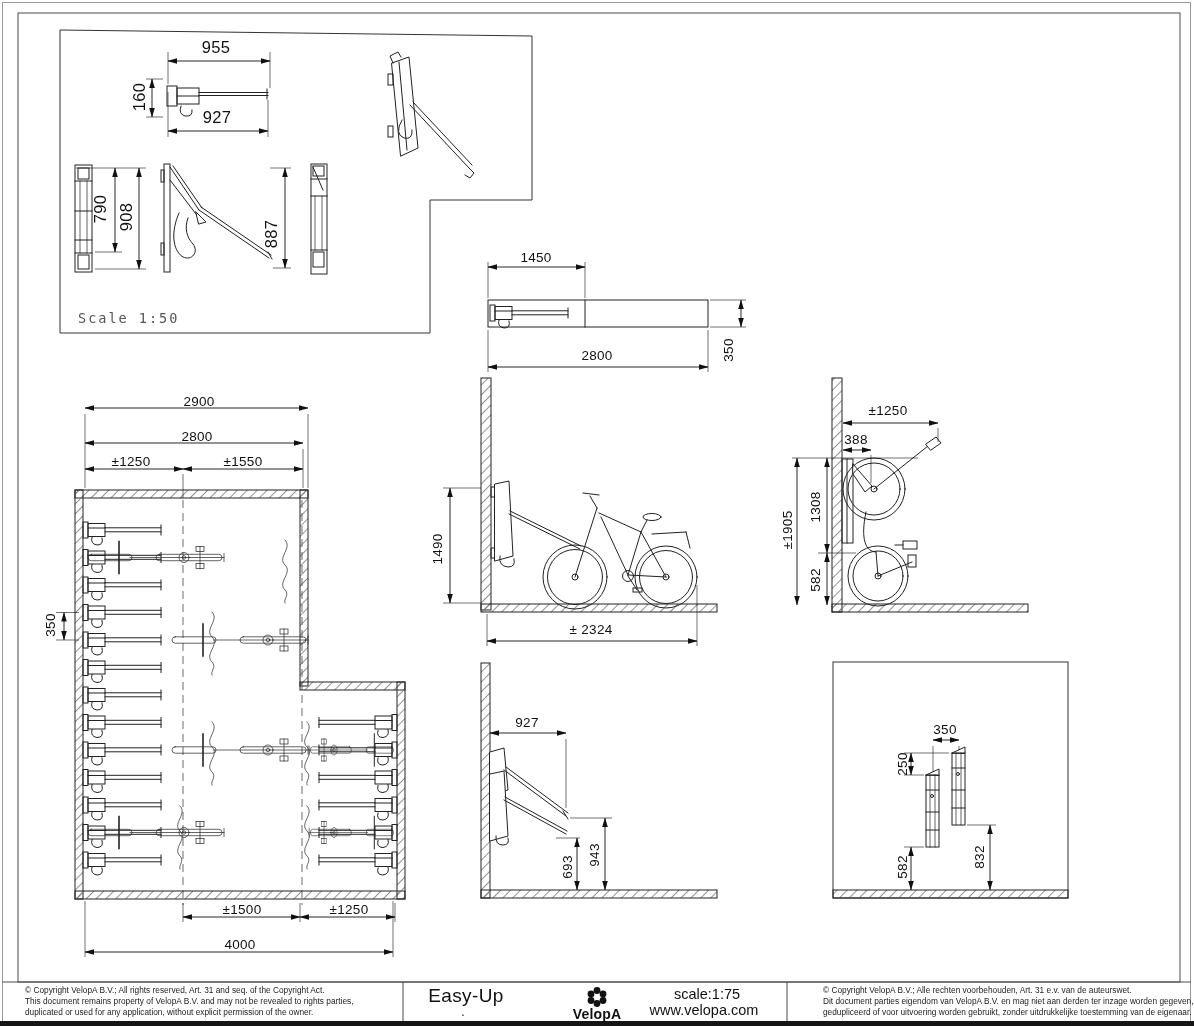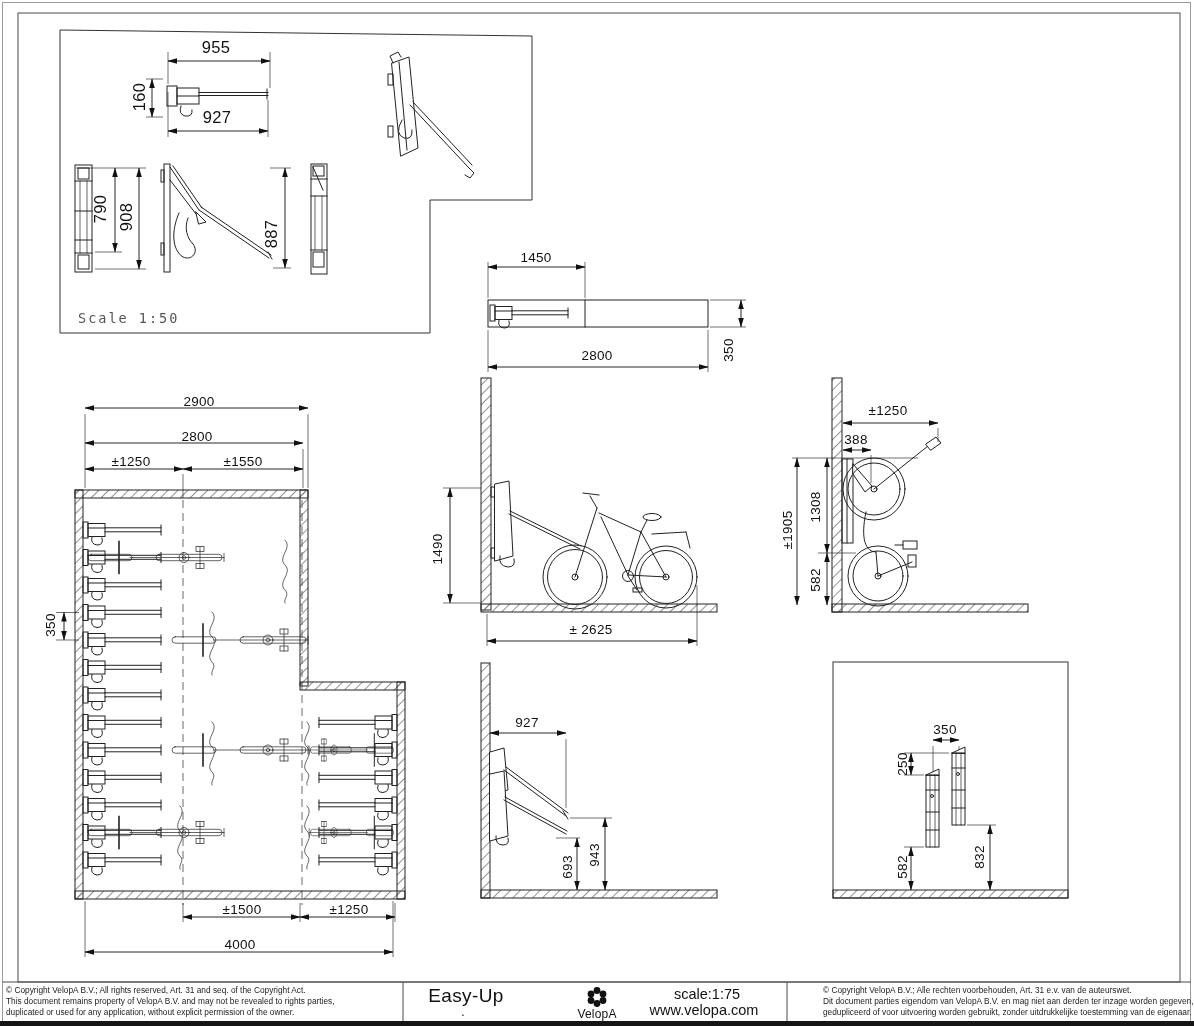--- a/index.html
+++ b/index.html
@@ -13,21 +13,21 @@
   .lbl.rot{transform:translate(-50%,-50%) rotate(-90deg);}
   .scale-note{position:absolute;transform:translate(0,-50%);font-family:"DejaVu Sans Mono",monospace;
        font-size:13.5px;color:#555;letter-spacing:2px;white-space:nowrap;}
   
   .ft-block{position:absolute;font-family:"Liberation Sans",sans-serif;font-size:8.3px;
        line-height:10.8px;color:#222;white-space:nowrap;}
   .ft-line{display:block;}
   .ft-center{position:absolute;transform:translate(-50%,-50%);color:#111;white-space:nowrap;}
   .product{font-size:19px;letter-spacing:.4px;}
   .product-dot{font-size:12px;}
-  .brand{font-size:12px;font-weight:normal;letter-spacing:.2px;}
+  .brand{font-size:14px;font-weight:bold;letter-spacing:.2px;}
   .ft-scale,.ft-web{font-size:14.5px;text-align:center;}
   
   .lw{stroke:#222;stroke-width:1;fill:none;stroke-linecap:square;}
   .thin{stroke-width:.7;}
   .wall{fill:url(#hatch);stroke:#222;stroke-width:1;}
   .dl{stroke:#111;stroke-width:.9;marker-start:url(#arw);marker-end:url(#arw);}
   .ext{stroke:#111;stroke-width:.6;}
   .cl{stroke:#444;stroke-width:.8;stroke-dasharray:8 5;fill:none;}
   .frame-outer{fill:none;stroke:#9a9a9a;stroke-width:1;}
   .frame-inner{fill:none;stroke:#4a4a4a;stroke-width:1;}
@@ -420,38 +420,38 @@
 <span class="lbl" style="left:199px;top:401px">2900</span>
 <span class="lbl" style="left:197px;top:436px">2800</span>
 <span class="lbl" style="left:131px;top:461px">±1250</span>
 <span class="lbl" style="left:243px;top:461px">±1550</span>
 <span class="lbl rot" style="left:50px;top:625px">350</span>
 <span class="lbl" style="left:242px;top:909px">±1500</span>
 <span class="lbl" style="left:349px;top:909px">±1250</span>
 <span class="lbl" style="left:240px;top:944px">4000</span>
 
 <span class="lbl rot" style="left:437px;top:549px">1490</span>
-<span class="lbl" style="left:591px;top:629px">± 2625</span>
+<span class="lbl" style="left:591px;top:629px">± 2324</span>
 
 <span class="lbl" style="left:888px;top:410px">±1250</span>
 <span class="lbl" style="left:856px;top:439px">388</span>
 <span class="lbl rot" style="left:815px;top:507px">1308</span>
 <span class="lbl rot" style="left:815px;top:580px">582</span>
 <span class="lbl rot" style="left:787px;top:530px">±1905</span>
 
 <span class="lbl" style="left:527px;top:722px">927</span>
 <span class="lbl rot" style="left:594px;top:855px">943</span>
 <span class="lbl rot" style="left:567px;top:867px">693</span>
 
 <span class="lbl" style="left:945px;top:729px">350</span>
 <span class="lbl rot" style="left:902px;top:764px">250</span>
 <span class="lbl rot" style="left:902px;top:867px">582</span>
 <span class="lbl rot" style="left:979px;top:857px">832</span>
 
-<div class="ft-block" style="left:6px;top:985px">
+<div class="ft-block" style="left:25px;top:985px">
   <span class="ft-line">© Copyright VelopA B.V.; All rights reserved, Art. 31 and seq. of the Copyright Act.</span>
   <span class="ft-line">This document remains property of VelopA B.V. and may not be revealed to rights parties,</span>
   <span class="ft-line">duplicated or used for any application, without explicit permission of the owner.</span>
 </div>
 
 <span class="ft-center product" style="left:466px;top:996px">Easy-Up</span>
 <span class="ft-center product-dot" style="left:463px;top:1012px">.</span>
 <span class="ft-center brand" style="left:597px;top:1014px">VelopA</span>
 <span class="ft-center ft-scale" style="left:707px;top:994px">scale:1:75</span>
 <span class="ft-center ft-web" style="left:704px;top:1010px">www.velopa.com</span>

